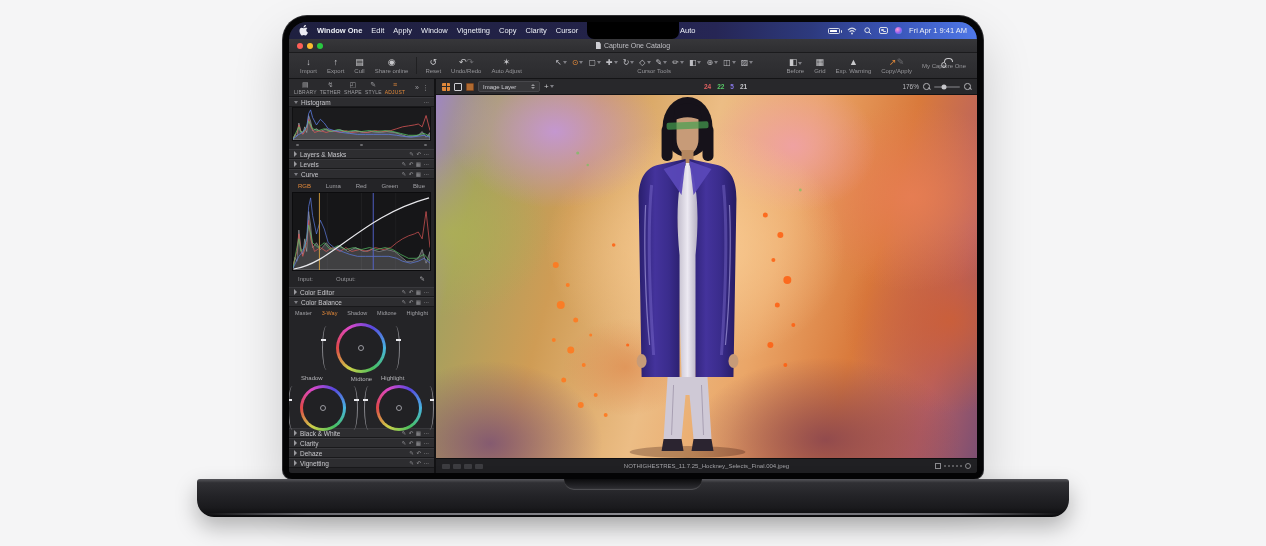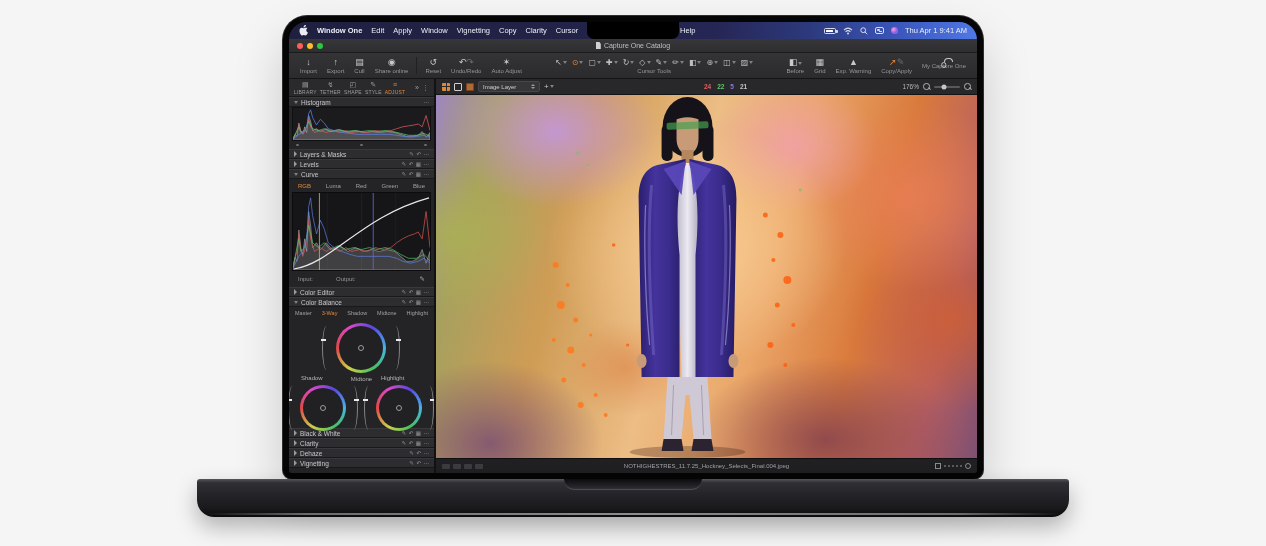--- a/index.html
+++ b/index.html
@@ -151,36 +151,36 @@
     <span class="mi">Edit</span>
     <span class="mi">Apply</span>
     <span class="mi">Window</span>
     <span class="mi">Vignetting</span>
     <span class="mi">Copy</span>
     <span class="mi">Clarity</span>
     <span class="mi">Cursor</span>
     <span class="mi">View</span>
     <span class="mi">Window</span>
     <span class="mi">Scripts</span>
-    <span class="mi">Help</span>
+    <span class="mi">Auto</span>
     <div class="notch"></div>
     <div class="mstatus">
       <span class="batt"></span>
       <svg width="10" height="8" viewBox="0 0 10 8">
             <path d="M1 3.2 Q5 -0.8 9 3.2" stroke="#d8dce8" stroke-width="1.1" fill="none"></path>
             <path d="M2.6 4.8 Q5 2.4 7.4 4.8" stroke="#d8dce8" stroke-width="1.1" fill="none"></path>
             <circle cx="5" cy="6.4" r="1" fill="#d8dce8"></circle>
           </svg>
       <svg width="8" height="8" viewBox="0 0 8 8">
             <circle cx="3.2" cy="3.2" r="2.4" stroke="#d8dce8" stroke-width="1" fill="none"></circle>
             <path d="M5 5 L7.2 7.2" stroke="#d8dce8" stroke-width="1"></path>
           </svg>
       <span class="cc"></span>
       <span class="siri"></span>
-      <span>Thu Apr 1  9:41 AM</span>
+      <span>Fri Apr 1  9:41 AM</span>
     </div>
   </div>
 
   <div class="titlebar">
     <div class="lights">
       <i class="lr"></i>
       <i class="ly"></i>
       <i class="lg"></i>
     </div>
     <div class="wtitle">

